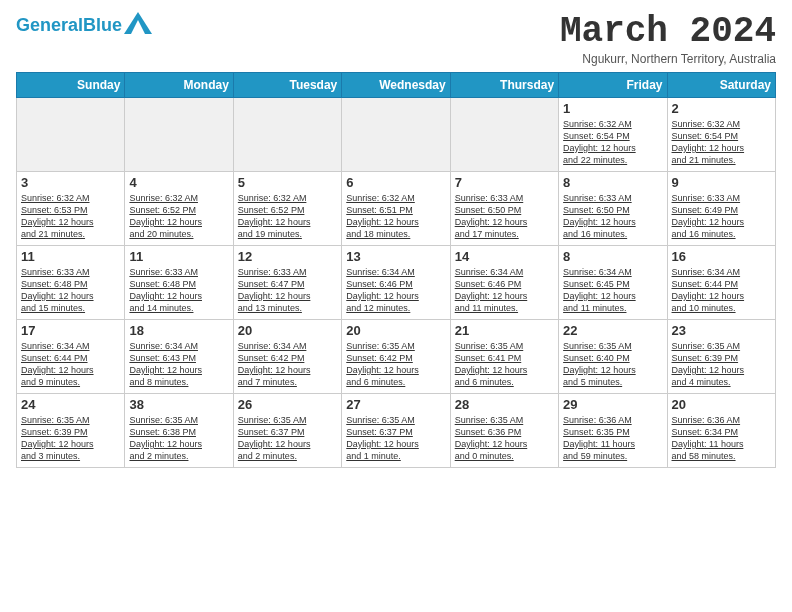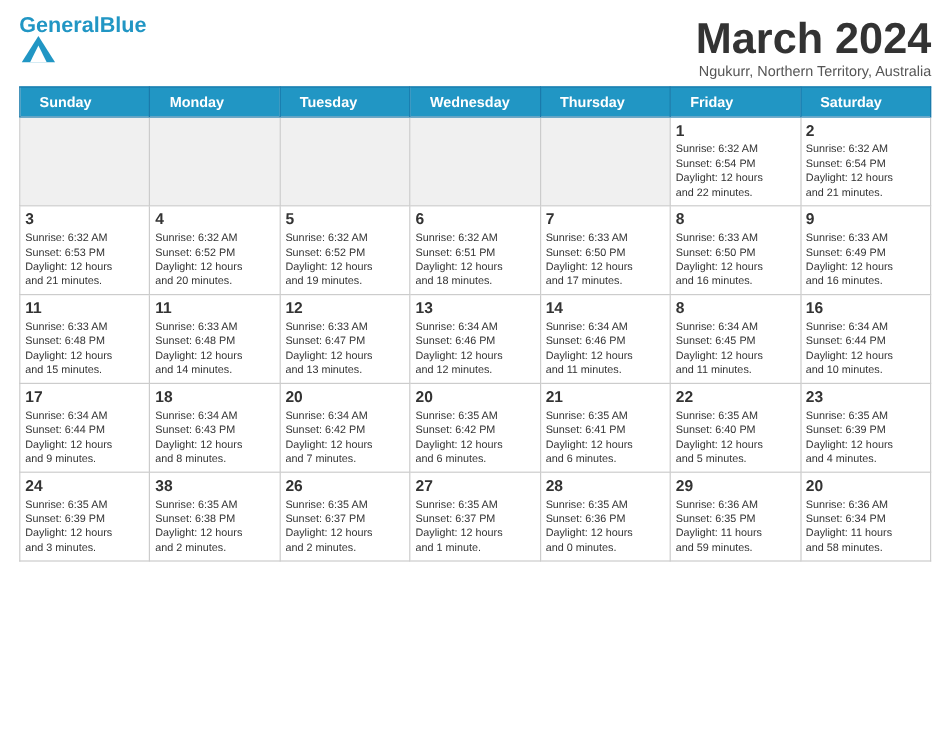--- a/index.html
+++ b/index.html
@@ -15,23 +15,22 @@
       padding: 12px 16px 8px 16px;
     }
     .header {
       display: flex;
       align-items: flex-start;
       justify-content: space-between;
       margin-bottom: 6px;
     }
     .logo {
       display: flex;
-      align-items: flex-start;
+      align-items: flex-end;
       gap: 0;
-      flex-direction: column;
     }
     .logo-text {
       font-size: 18px;
       font-weight: normal;
       color: #333;
       line-height: 1;
     }
     .logo-text span {
       color: #2196c4;
       font-weight: bold;
@@ -42,37 +41,38 @@
       margin-left: 2px;
     }
     .title-block {
       text-align: right;
     }
     .month-title {
       font-size: 36px;
       font-weight: bold;
       color: #333;
       line-height: 1.1;
+      font-family: Liberation Mono, monospace;
     }
     .subtitle {
       font-size: 12px;
       color: #555;
     }
     table {
       width: 100%;
       border-collapse: collapse;
       table-layout: fixed;
     }
     th {
       background-color: #2196c4;
       color: #fff;
       font-size: 12px;
       font-weight: bold;
-      padding: 5px 16px;
-      text-align: left;
+      padding: 5px 4px;
+      text-align: right;
       border: 1px solid #1a7aab;
     }
     td {
       border: 1px solid #ccc;
       vertical-align: top;
       padding: 3px 4px;
       font-size: 9.5px;
       color: #333;
       height: 74px;
       background: #fff;
@@ -84,20 +84,21 @@
       font-size: 13px;
       font-weight: bold;
       color: #333;
       display: block;
       margin-bottom: 2px;
     }
     .day-info {
       font-size: 9px;
       color: #333;
       line-height: 1.35;
+      text-decoration: underline;
     }
   </style>
 </head>
 <body>
 
 <div class="page">
   <div class="header">
     <div class="logo">
       <span class="logo-text">
         <span>General</span><span style="color:#2196c4;font-weight:bold;">Blue</span>

